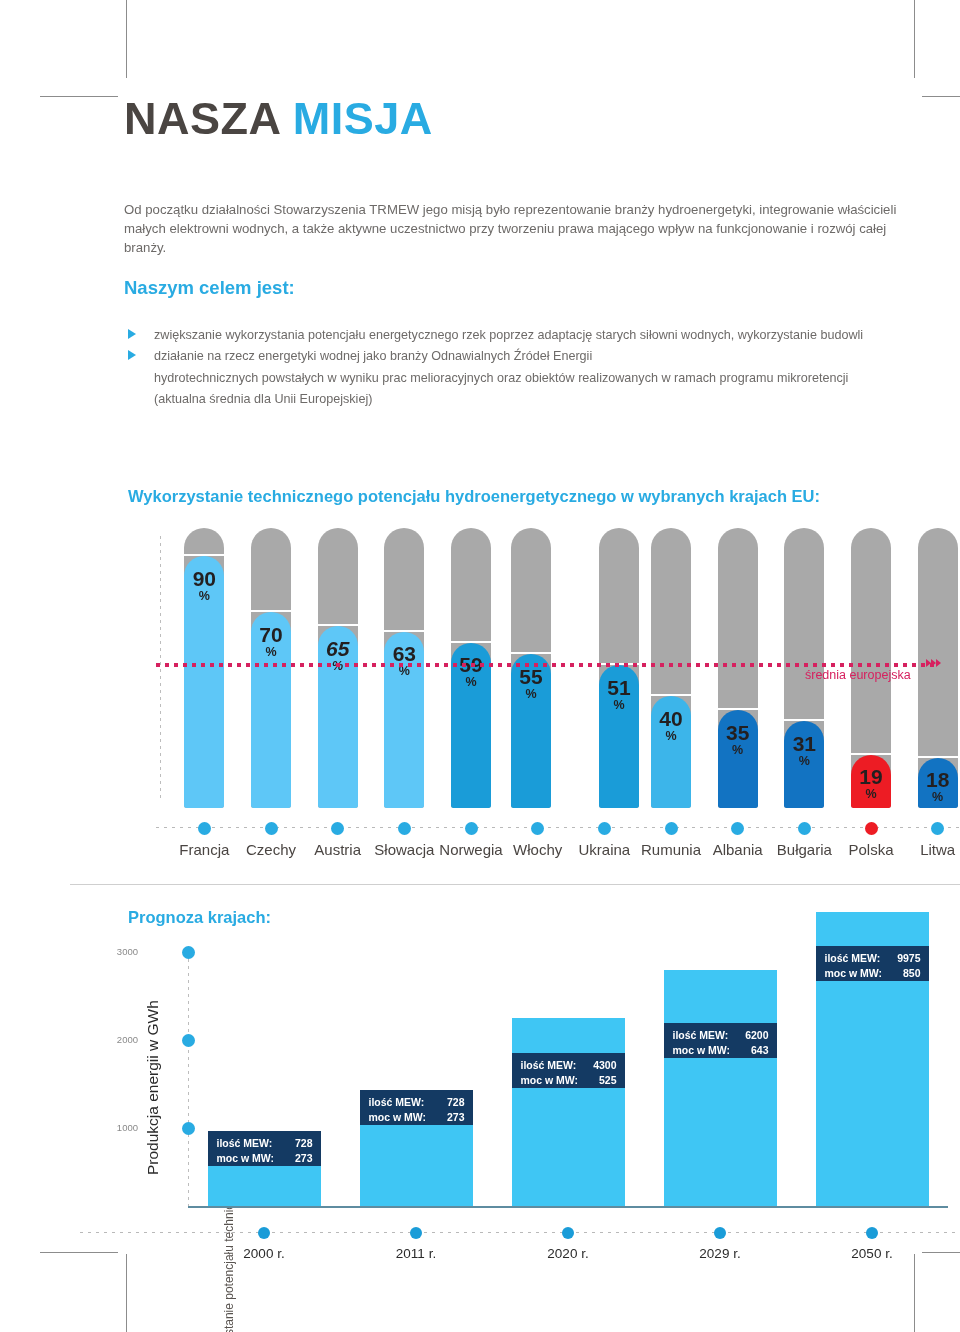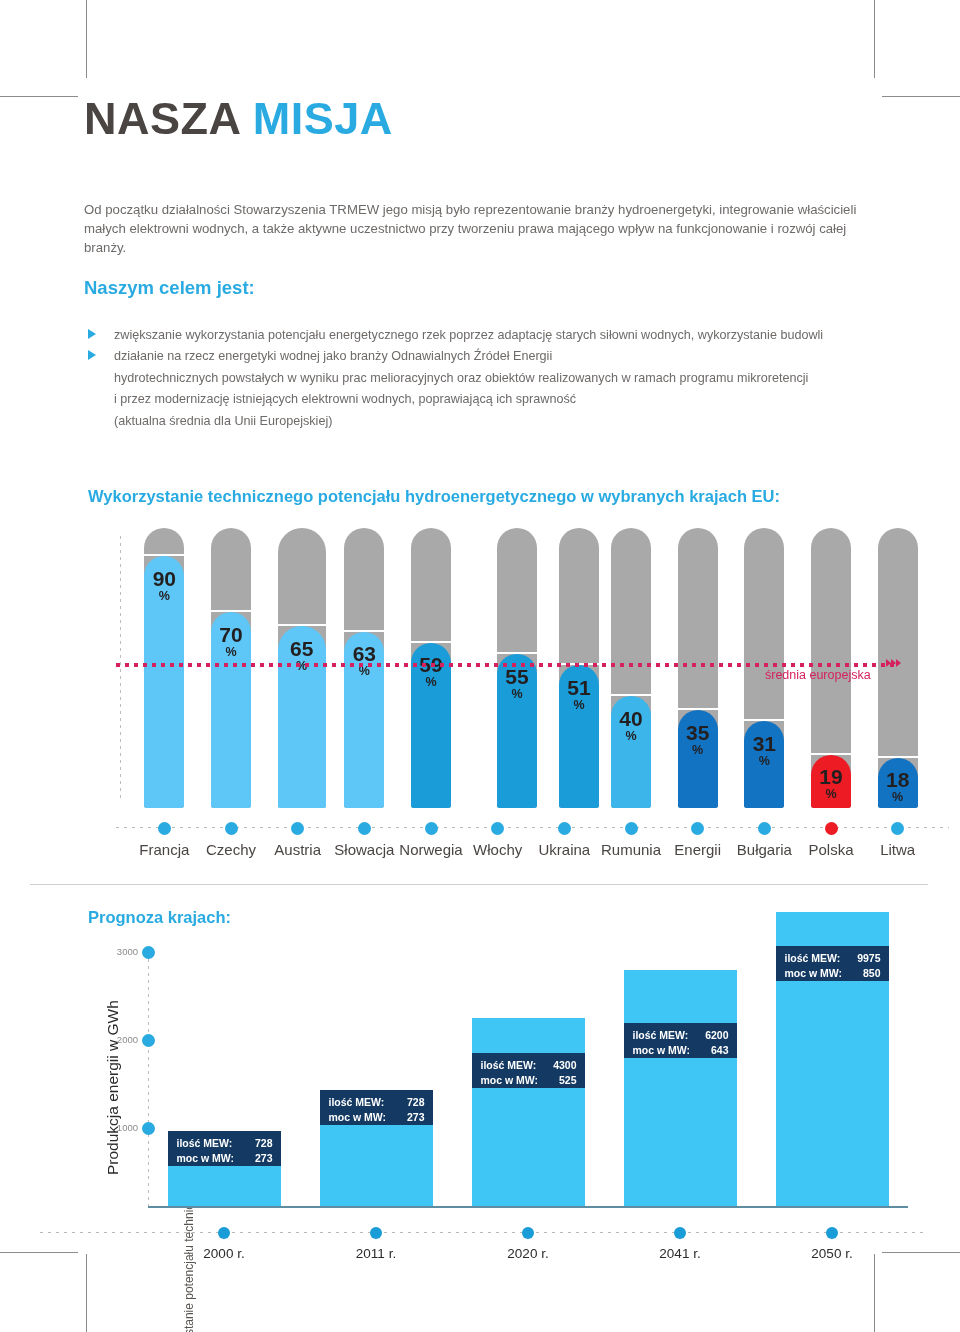--- a/index.html
+++ b/index.html
@@ -1,21 +1,21 @@
 <!DOCTYPE html>
 <html><head>
 <meta charset="utf-8">
 <style>
   html,body{margin:0;padding:0;}
   body{
     width:960px;height:1332px;position:relative;background:#ffffff;
     font-family:"Liberation Sans", sans-serif;
     -webkit-font-smoothing:antialiased;
   }
-  .page{position:absolute;inset:0;overflow:hidden;}
+  .page{position:absolute;inset:0;overflow:hidden;margin-left:40px;}
 
   
   .crop{position:absolute;background:#8c8c8c;}
   .crop.h{height:1px;width:78px;}
   .crop.v{width:1px;height:78px;}
 
   
   .title{
     position:absolute;left:84px;top:96px;
     font-size:45px;font-weight:bold;letter-spacing:.5px;
@@ -185,24 +185,20 @@
       <div class="bullet-row">
         <div class="tri"></div>
         <div class="bullet-txt">działanie na rzecz energetyki wodnej jako branży Odnawialnych Źródeł Energii</div>
       </div>
       <div class="bullet-row">
         <div class="tri blank"></div>
         <div class="bullet-txt">hydrotechnicznych powstałych w wyniku prac melioracyjnych oraz obiektów realizowanych w ramach programu mikroretencji</div>
       </div>
       <div class="bullet-row">
         <div class="tri blank"></div>
-        <div class="bullet-txt">i przez modernizację istniejących elektrowni wodnych, poprawiającą ich sprawność</div>
-      </div>
-      <div class="bullet-row">
-        <div class="tri blank"></div>
         <div class="bullet-txt">(aktualna średnia dla Unii Europejskiej)</div>
       </div>
     </div>
 
   <div class="chart1-title">Wykorzystanie technicznego potencjału hydroenergetycznego w wybranych krajach EU:</div>
 
   <div class="c1-ylabel-wrap">
     <div class="c1-ylabel">Wykorzystanie potencjału technicznego [%]</div>
   </div>
 
@@ -219,21 +215,21 @@
       </div>
       <div class="bar-slot" style="left: 80px; width: 40px;">
         <div class="bar-grey"></div>
         <div class="bar-val" style="height: 196px; background: rgb(94, 199, 247);"></div>
         <div class="bar-cap" style="bottom: 196px;"></div>
         <div class="bar-lbl" style="bottom: 150px;">
           <span class="num">70</span>
           <span class="pc">%</span>
         </div>
       </div>
-      <div class="bar-slot" style="left: 146.667px; width: 48px;">
+      <div class="bar-slot" style="left: 146.667px; width: 40px; font-style: italic;">
         <div class="bar-grey"></div>
         <div class="bar-val" style="height: 182px; background: rgb(94, 199, 247);"></div>
         <div class="bar-cap" style="bottom: 182px;"></div>
         <div class="bar-lbl" style="bottom: 136px;">
           <span class="num">65</span>
           <span class="pc">%</span>
         </div>
       </div>
       <div class="bar-slot" style="left: 213.333px; width: 40px;">
         <div class="bar-grey"></div>
@@ -246,21 +242,21 @@
       </div>
       <div class="bar-slot" style="left: 280px; width: 40px;">
         <div class="bar-grey"></div>
         <div class="bar-val" style="height: 165.2px; background: rgb(26, 156, 216);"></div>
         <div class="bar-cap" style="bottom: 165.2px;"></div>
         <div class="bar-lbl" style="bottom: 119.2px;">
           <span class="num">59</span>
           <span class="pc">%</span>
         </div>
       </div>
-      <div class="bar-slot" style="left: 366px; width: 40px;">
+      <div class="bar-slot" style="left: 340px; width: 40px;">
         <div class="bar-grey"></div>
         <div class="bar-val" style="height: 154px; background: rgb(26, 156, 216);"></div>
         <div class="bar-cap" style="bottom: 154px;"></div>
         <div class="bar-lbl" style="bottom: 108px;">
           <span class="num">55</span>
           <span class="pc">%</span>
         </div>
       </div>
       <div class="bar-slot" style="left: 428px; width: 40px;">
         <div class="bar-grey"></div>
@@ -343,21 +339,21 @@
     </div>
   <div class="c1-names" id="c1-names">
       <div class="c1-name" style="left: 33.3333px;">Francja</div>
       <div class="c1-name" style="left: 100px;">Czechy</div>
       <div class="c1-name" style="left: 166.667px;">Austria</div>
       <div class="c1-name" style="left: 233.333px;">Słowacja</div>
       <div class="c1-name" style="left: 300px;">Norwegia</div>
       <div class="c1-name" style="left: 366.667px;">Włochy</div>
       <div class="c1-name" style="left: 433.333px;">Ukraina</div>
       <div class="c1-name" style="left: 500px;">Rumunia</div>
-      <div class="c1-name" style="left: 566.667px;">Energii</div>
+      <div class="c1-name" style="left: 566.667px;">Albania</div>
       <div class="c1-name" style="left: 633.333px;">Bułgaria</div>
       <div class="c1-name" style="left: 700px;">Polska</div>
       <div class="c1-name" style="left: 766.667px;">Litwa</div>
     </div>
 
   <div class="divider"></div>
 
   <div class="chart2-title">Prognoza krajach:</div>
 
   <div class="c2-ylabel-wrap">
@@ -388,21 +384,21 @@
   <div class="c2-dot" style="left: 76px;"></div>
       <div class="c2-dot" style="left: 228px;"></div>
       <div class="c2-dot" style="left: 380px;"></div>
       <div class="c2-dot" style="left: 532px;"></div>
       <div class="c2-dot" style="left: 684px;"></div>
     </div>
   <div class="c2-names" id="c2-names">
       <div class="c2-name" style="left: 76px;">2000 r.</div>
       <div class="c2-name" style="left: 228px;">2011 r.</div>
       <div class="c2-name" style="left: 380px;">2020 r.</div>
-      <div class="c2-name" style="left: 532px;">2041 r.</div>
+      <div class="c2-name" style="left: 532px;">2029 r.</div>
       <div class="c2-name" style="left: 684px;">2050 r.</div>
     </div>
 
 <div class="c2-box" style="left: 167.5px; top: 1131px; width: 113px;">
       <div class="ln">
         <span class="k">ilość MEW:</span>
         <span>728</span>
       </div>
       <div class="ln">
         <span class="k">moc w MW:</span>

